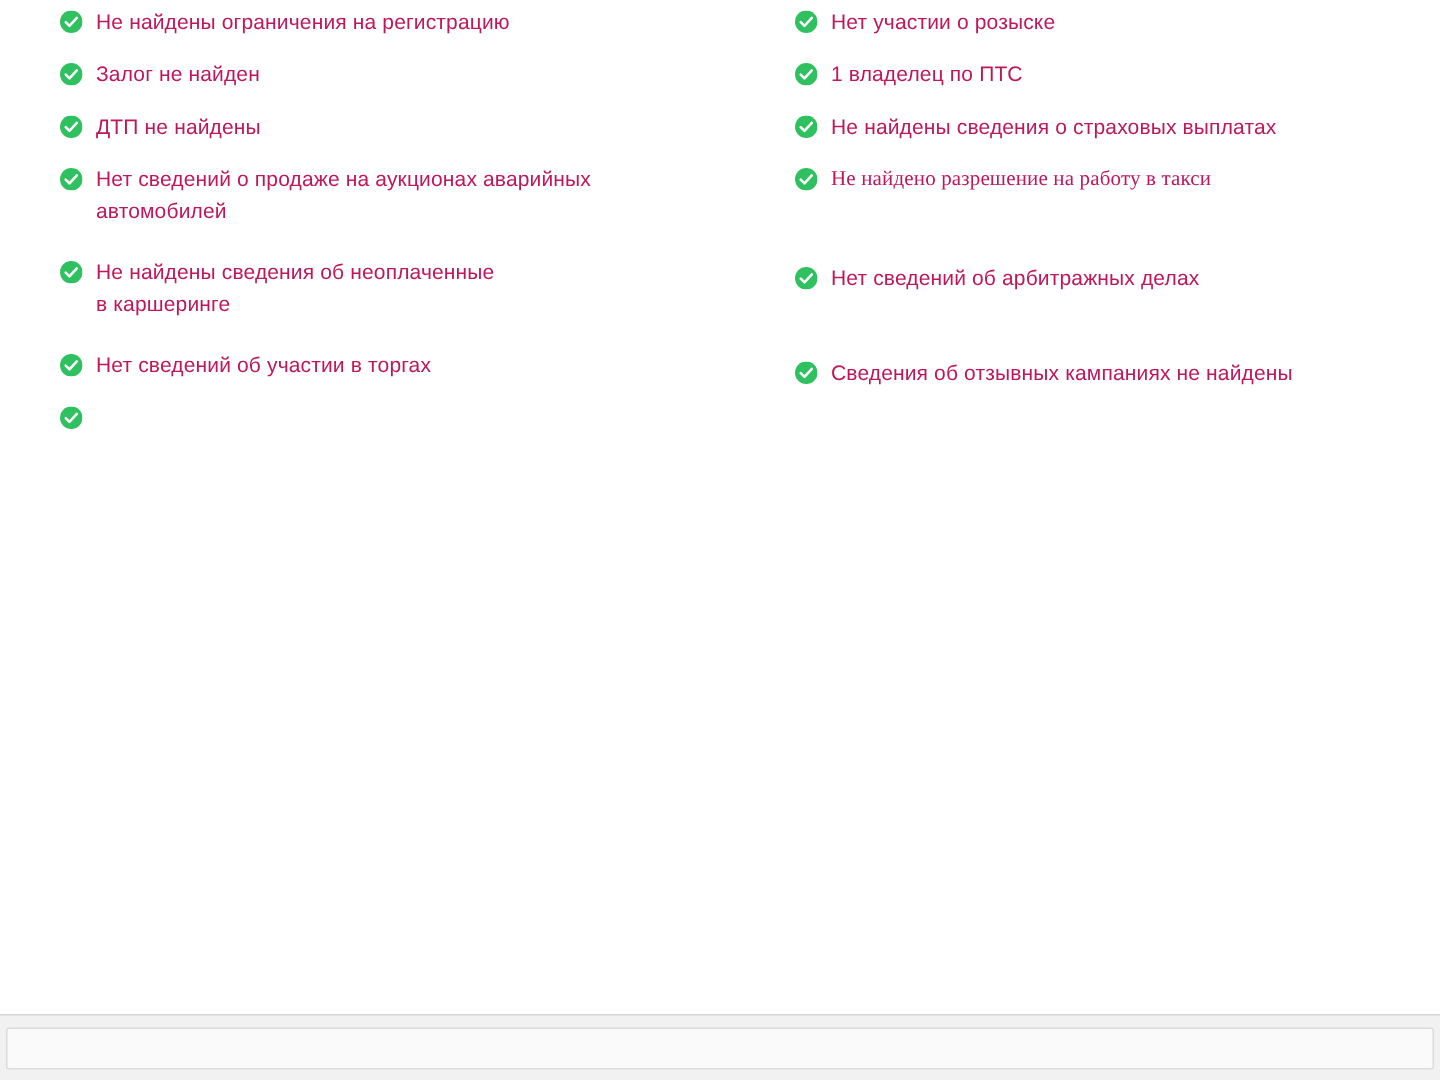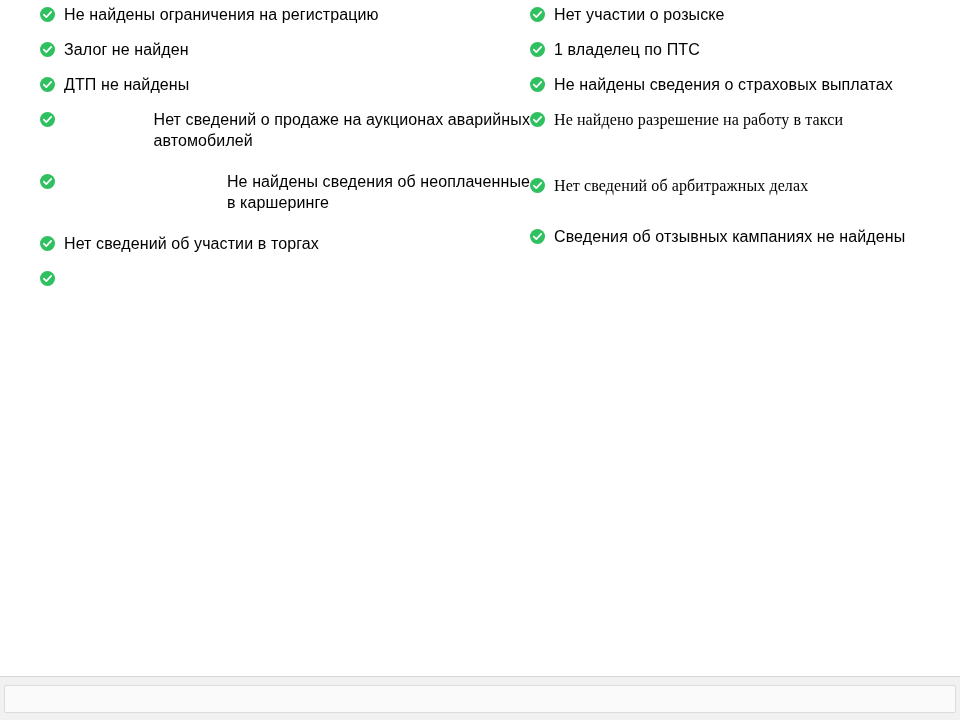--- a/index.html
+++ b/index.html
@@ -59,39 +59,37 @@
     height: 15px;
     margin-top: 3px;
     margin-right: 9px;
     position: relative;
   }
   .check-icon svg {
     display: block;
   }
 
   .check-label {
-    font-size: 16px;
+    font-size: 14px;
     line-height: 21px;
-    color: #000000;
+    color: #be185d;
     letter-spacing: 0.1px;
     white-space: pre-line;
   }
 
   
   .check-item.tall {
     margin-bottom: 20px;
-    justify-content: space-between;
   }
   .check-item.extra-gap {
     margin-bottom: 45px;
     font-family: Liberation Serif, serif;
   }
   .check-item.extra-gap2 {
-    margin-bottom: 30px;
-    font-family: Liberation Serif, serif;
+    margin-bottom: 42px;
   }
 
   #bottom-bar {
     position: absolute;
     left: 0;
     top: 676px;
     width: 960px;
     height: 44px;
     background: #f1f1f1;
     border-top: 1px solid #d6d6d6;

